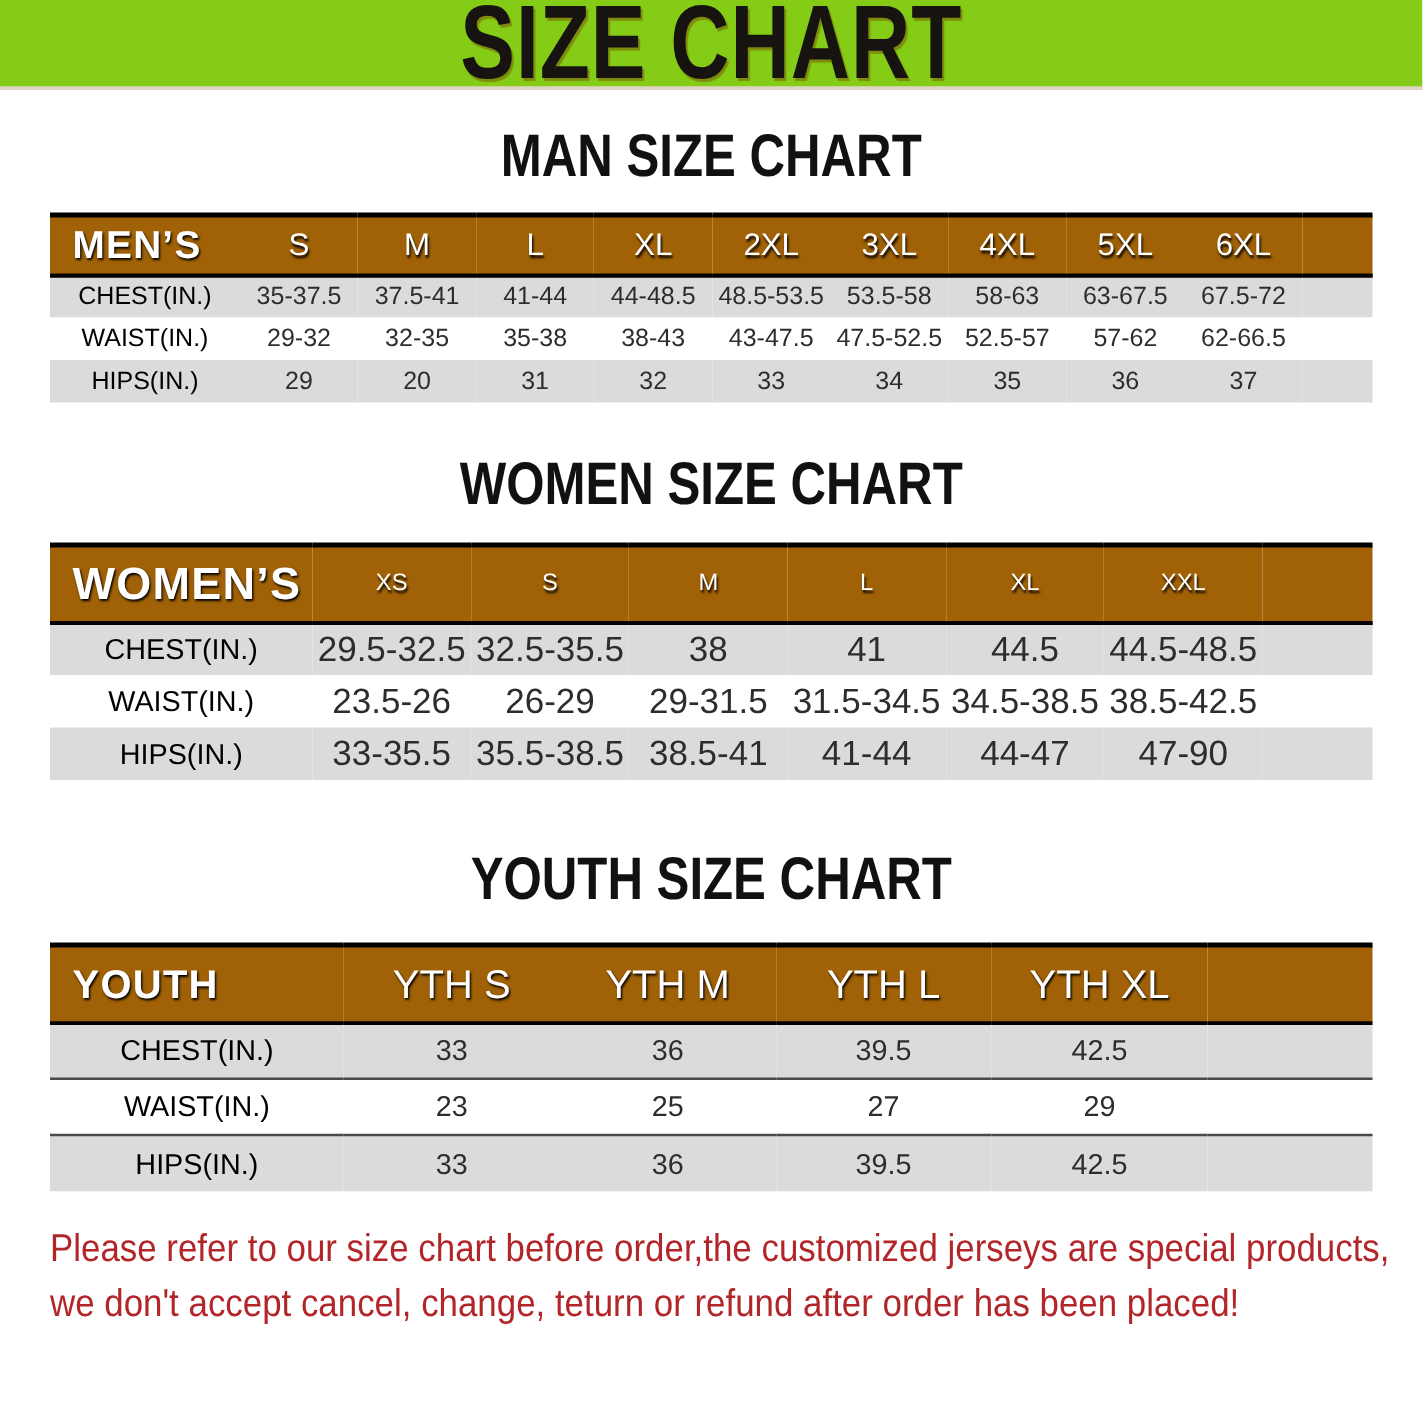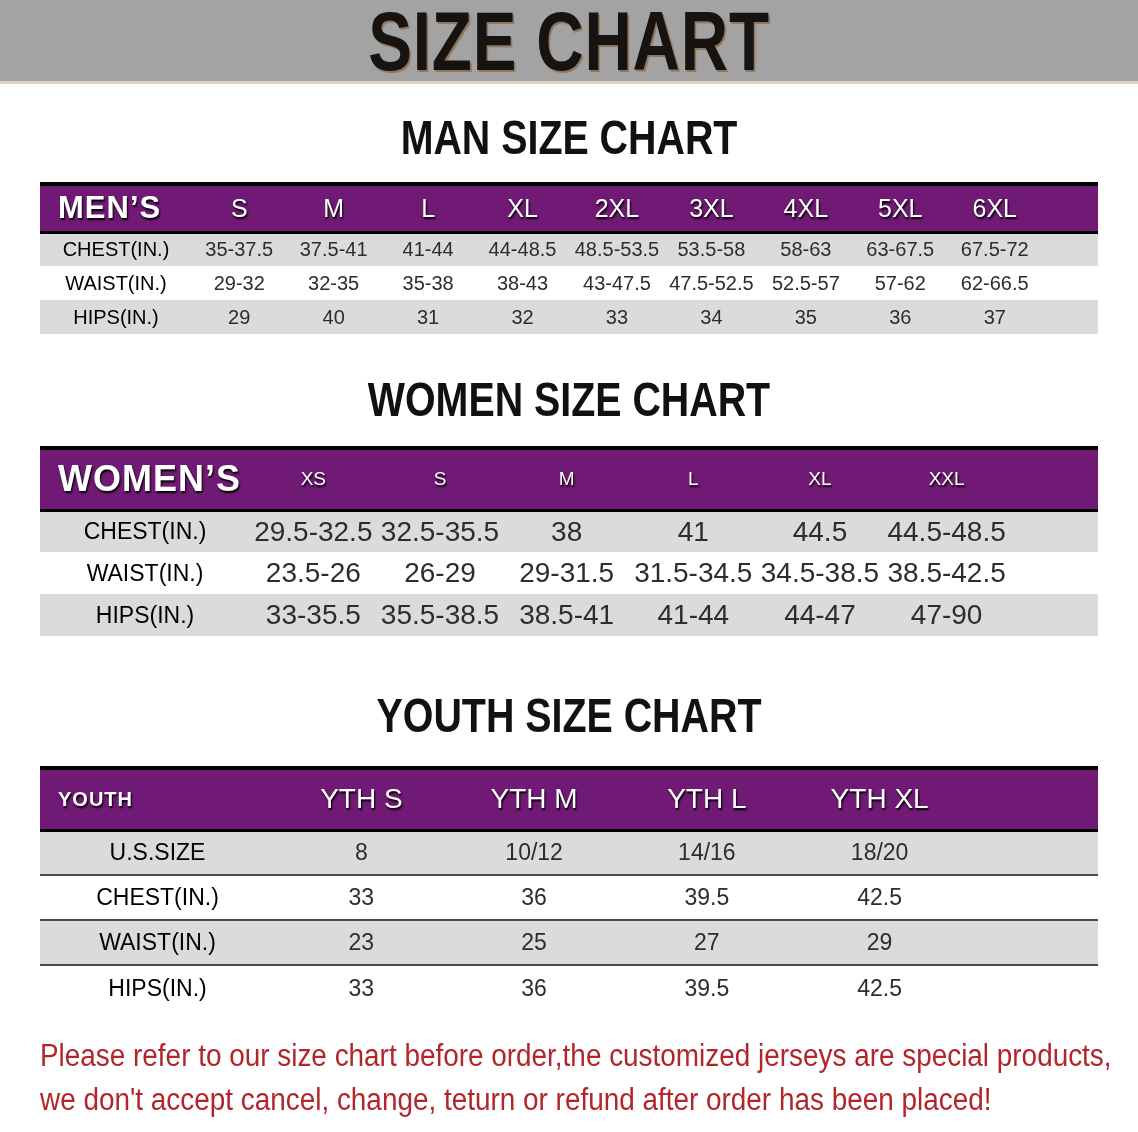--- a/index.html
+++ b/index.html
@@ -6,22 +6,22 @@
   html, body {
     margin: 0; padding: 0;
     width: 1138px; height: 1132px;
     background: #ffffff;
     font-family: "Liberation Sans", sans-serif;
     overflow: hidden;
   }
 
   
   .banner {
-    width: 1138px; height: 84px;
-    background: #a3a3a3;
+    width: 1138px; height: 72px;
+    background: #84cc16;
     border-bottom: 3px solid #ded5c8;
     display: flex; align-items: center; justify-content: center;
   }
   .banner-title {
     font-size: 82px; font-weight: bold; color: #171310;
     letter-spacing: 1px; line-height: 1;
     transform: scale(0.80, 1.02);
     text-shadow: 2px 2px 1px rgba(120,60,0,0.45);
     white-space: nowrap;
   }
@@ -41,21 +41,21 @@
   table.size-table {
     width: 1058px; margin: 0 auto;
     border-collapse: collapse; table-layout: fixed;
     text-align: center; border-spacing: 0;
   }
   .mt-men   { margin-top: 20px !important; }
   .mt-women { margin-top: 22px !important; }
   .mt-youth { margin-top: 26px !important; }
 
   table.size-table thead th {
-    background: #701a75; color: #ffffff; font-weight: normal;
+    background: #a16207; color: #ffffff; font-weight: normal;
     border-top: 4px solid #000; border-bottom: 3px solid #000;
     white-space: nowrap;
     text-shadow: 1px 2px 2px #000;
   }
   table.size-table thead th.tbl-label {
     font-weight: bold; text-align: left; padding-left: 18px;
     letter-spacing: 1px;
   }
   table.size-table tbody tr:nth-child(odd) { background: #DBDBDB; }
   table.size-table tbody tr:nth-child(even){ background: #ffffff; }
@@ -74,22 +74,22 @@
 
   
   .women thead th { height: 62px; font-size: 19px; }
   .women thead th.tbl-label { font-size: 36px; width: 210px; }
   .women thead th.filler, .women tbody td.filler { width: 88px; }
   .women tbody tr { height: 42px; }
   .women tbody th.row-label { font-size: 23px; }
   .women tbody td { font-size: 28px; }
 
   
-  .youth thead th { height: 62px; font-size: 28px; }
-  .youth thead th.tbl-label { font-size: 20px; width: 235px; letter-spacing: 2px; }
+  .youth thead th { height: 62px; font-size: 32px; }
+  .youth thead th.tbl-label { font-size: 32px; width: 235px; letter-spacing: 2px; }
   .youth thead th.filler, .youth tbody td.filler { width: 132px; }
   .youth tbody tr { height: 45px; }
   .youth tbody tr + tr { border-top: 2px solid #4a4a4a; }
   .youth tbody th.row-label { font-size: 23px; }
   .youth tbody td { font-size: 23px; }
 
   
   .footnote {
     margin: 24px 0 0 40px;
     color: #B2262A;
@@ -149,21 +149,21 @@
           <td>43-47.5</td>
           <td>47.5-52.5</td>
           <td>52.5-57</td>
           <td>57-62</td>
           <td>62-66.5</td>
           <td class="filler"></td>
         </tr>
         <tr>
           <th class="row-label">HIPS(IN.)</th>
           <td>29</td>
-          <td>40</td>
+          <td>20</td>
           <td>31</td>
           <td>32</td>
           <td>33</td>
           <td>34</td>
           <td>35</td>
           <td>36</td>
           <td>37</td>
           <td class="filler"></td>
         </tr>
       </tbody>
@@ -228,28 +228,20 @@
           <th class="tbl-label">YOUTH</th>
           <th>YTH S</th>
           <th>YTH M</th>
           <th>YTH L</th>
           <th>YTH XL</th>
           <th class="filler"></th>
         </tr>
       </thead>
       <tbody>
         <tr>
-          <th class="row-label">U.S.SIZE</th>
-          <td>8</td>
-          <td>10/12</td>
-          <td>14/16</td>
-          <td>18/20</td>
-          <td class="filler"></td>
-        </tr>
-        <tr>
           <th class="row-label">CHEST(IN.)</th>
           <td>33</td>
           <td>36</td>
           <td>39.5</td>
           <td>42.5</td>
           <td class="filler"></td>
         </tr>
         <tr>
           <th class="row-label">WAIST(IN.)</th>
           <td>23</td>

